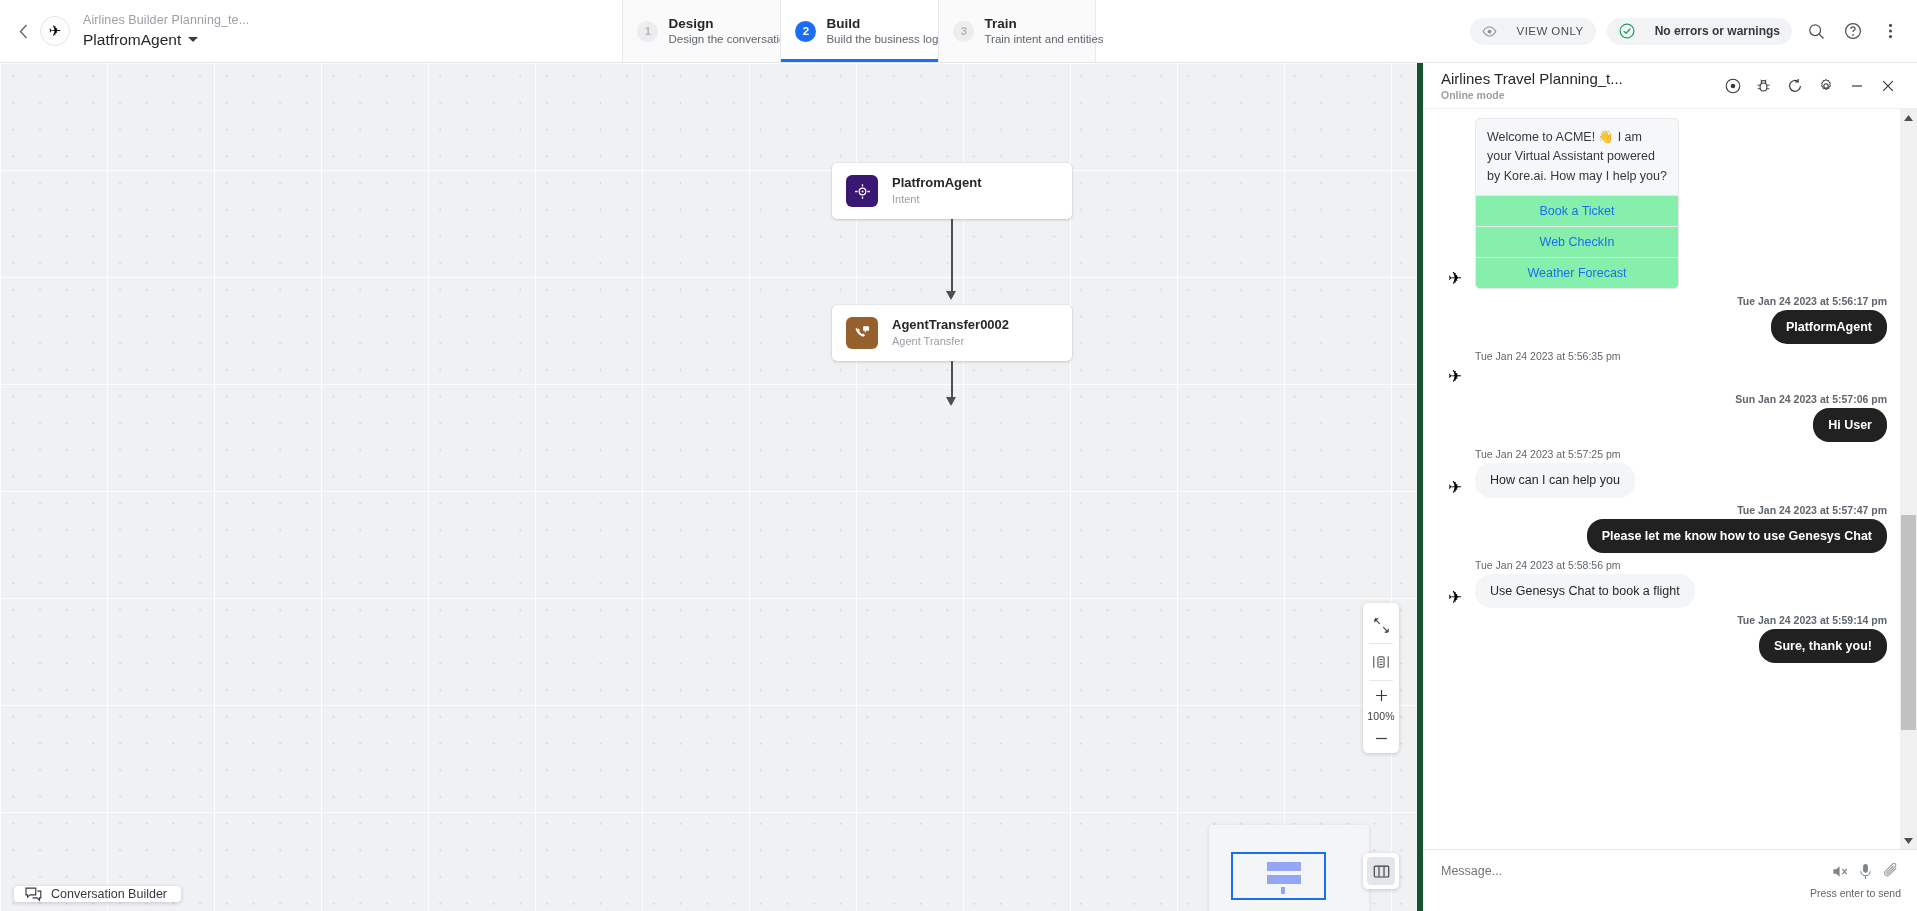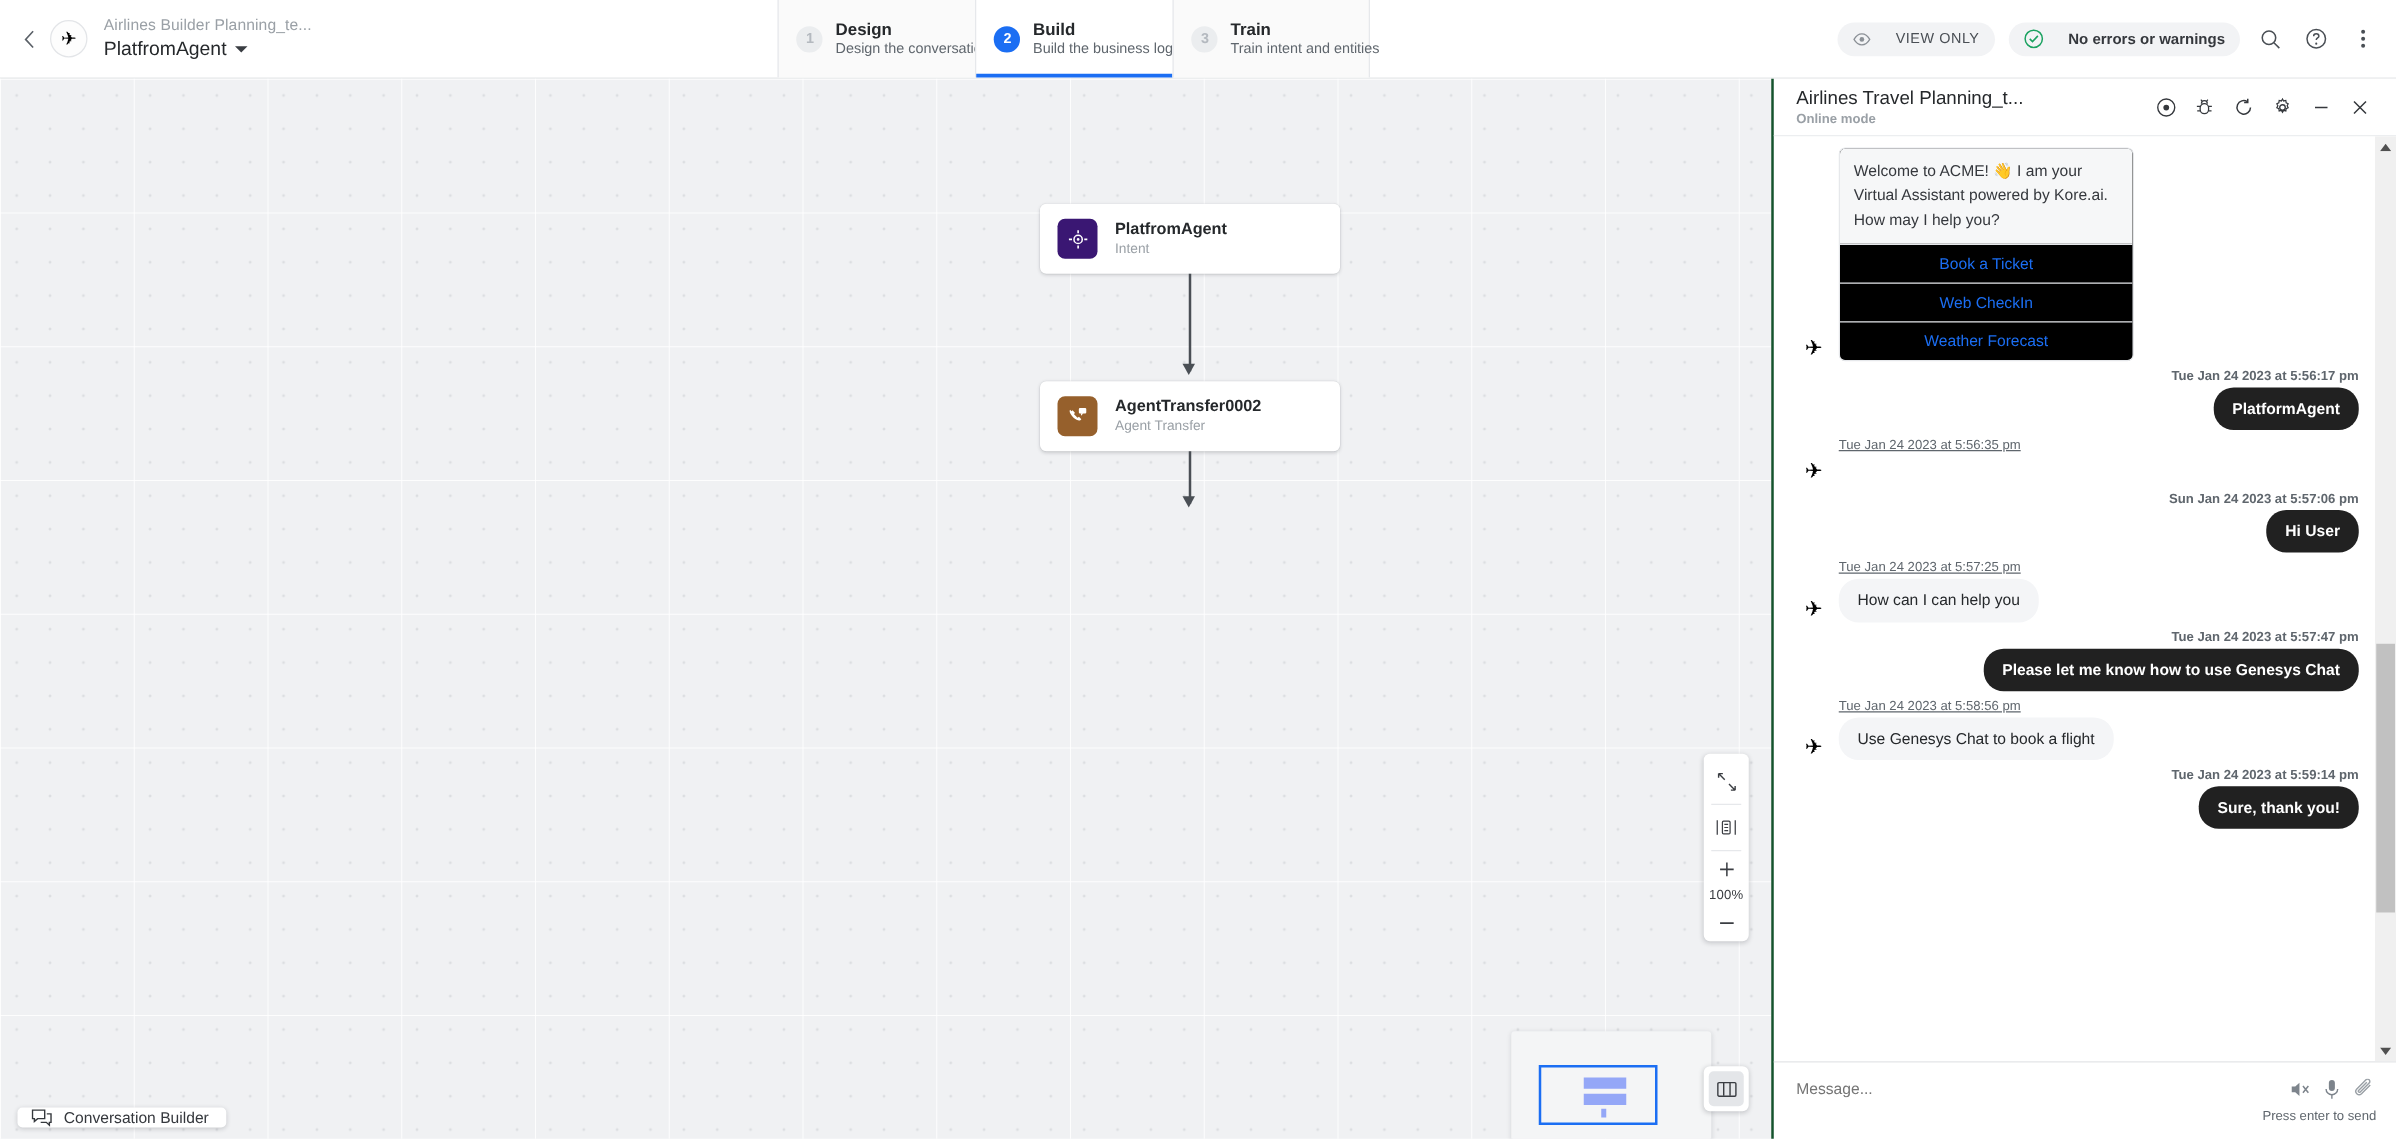--- a/index.html
+++ b/index.html
@@ -141,21 +141,21 @@
   .convbtn {
     position: absolute; left: 14px; bottom: 9px; height: 16px;
     background: #fff; border-radius: 4px; box-shadow: 0 1px 4px rgba(20,25,35,.2);
     display: flex; align-items: center; gap: 9px; padding: 0 14px 0 11px;
     font-size: 12.5px; color: #35383d; cursor: pointer;
   }
 
   
   .chat {
     position: absolute; left: 1417px; top: 63px; width: 500px; height: 848px;
-    background: #fff; border-left: 2px solid #14532d;
+    background: #fff; border-left: 6px solid #14532d;
     display: flex; flex-direction: column;
   }
   .chat-hd {
     height: 46px; display: flex; align-items: center; padding: 0 14px 0 18px;
     border-bottom: 1px solid #eceef0; flex: none;
   }
   .chat-hd-t { line-height: 1.2; }
   .chat-hd-title { font-size: 15px; color: #25282b; }
   .chat-hd-sub { font-size: 10.5px; color: #9aa0a6; font-weight: bold; margin-top: 1px; }
   .chat-hd-ico { width: 31px; height: 31px; display: flex; align-items: center; justify-content: center; color: #35383d; cursor: pointer; }
@@ -165,25 +165,25 @@
     flex: 1; position: relative; overflow: hidden;
     padding: 9px 30px 6px 18px;
   }
   .msgrow { display: flex; align-items: flex-end; margin-bottom: 3px; }
   .bot-av {
     width: 28px; height: 22px; flex: none; margin-right: 6px;
     display: flex; align-items: flex-end; justify-content: center; font-size: 17px;
   }
   .ts { font-size: 10.5px; color: #5f666d; margin: 6px 0 3px; }
   .ts.right { text-align: right; }
-  .ts.left { margin-left: 34px; text-decoration: underline; }
+  .ts.left { margin-left: 34px; }
 
   .card {
-    width: 236px; border: 1px solid #e6e8eb; border-radius: 5px;
-    background: #000000; overflow: hidden;
+    width: 204px; border: 1px solid #e6e8eb; border-radius: 5px;
+    background: #86efac; overflow: hidden;
   }
   .card-top { background: #f6f7f8; padding: 9px 11px; font-size: 12.5px; color: #35383d; line-height: 1.54; }
   .card-opt {
     border-top: 1px solid #e6e8eb; text-align: center;
     padding: 8px 6px; font-size: 12.5px; color: #1b6ef3; cursor: pointer;
   }
 
   .bub { border-radius: 16px; padding: 9px 15px; font-size: 12.5px; line-height: 1.3; max-width: 330px; }
   .bub.bot { background: #f4f5f7; color: #25282b; }
   .bub.user { background: #212121; color: #ffffff; }

